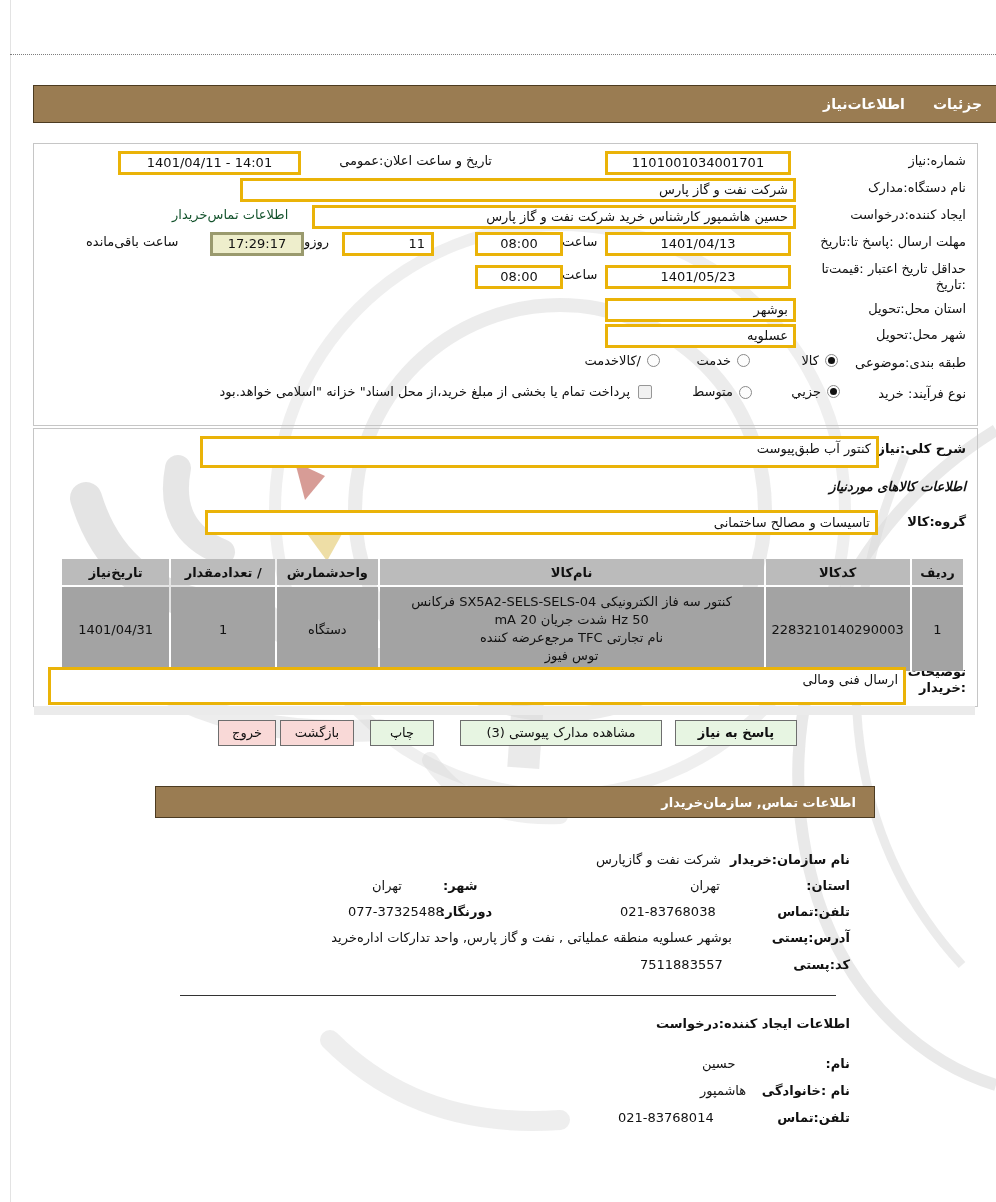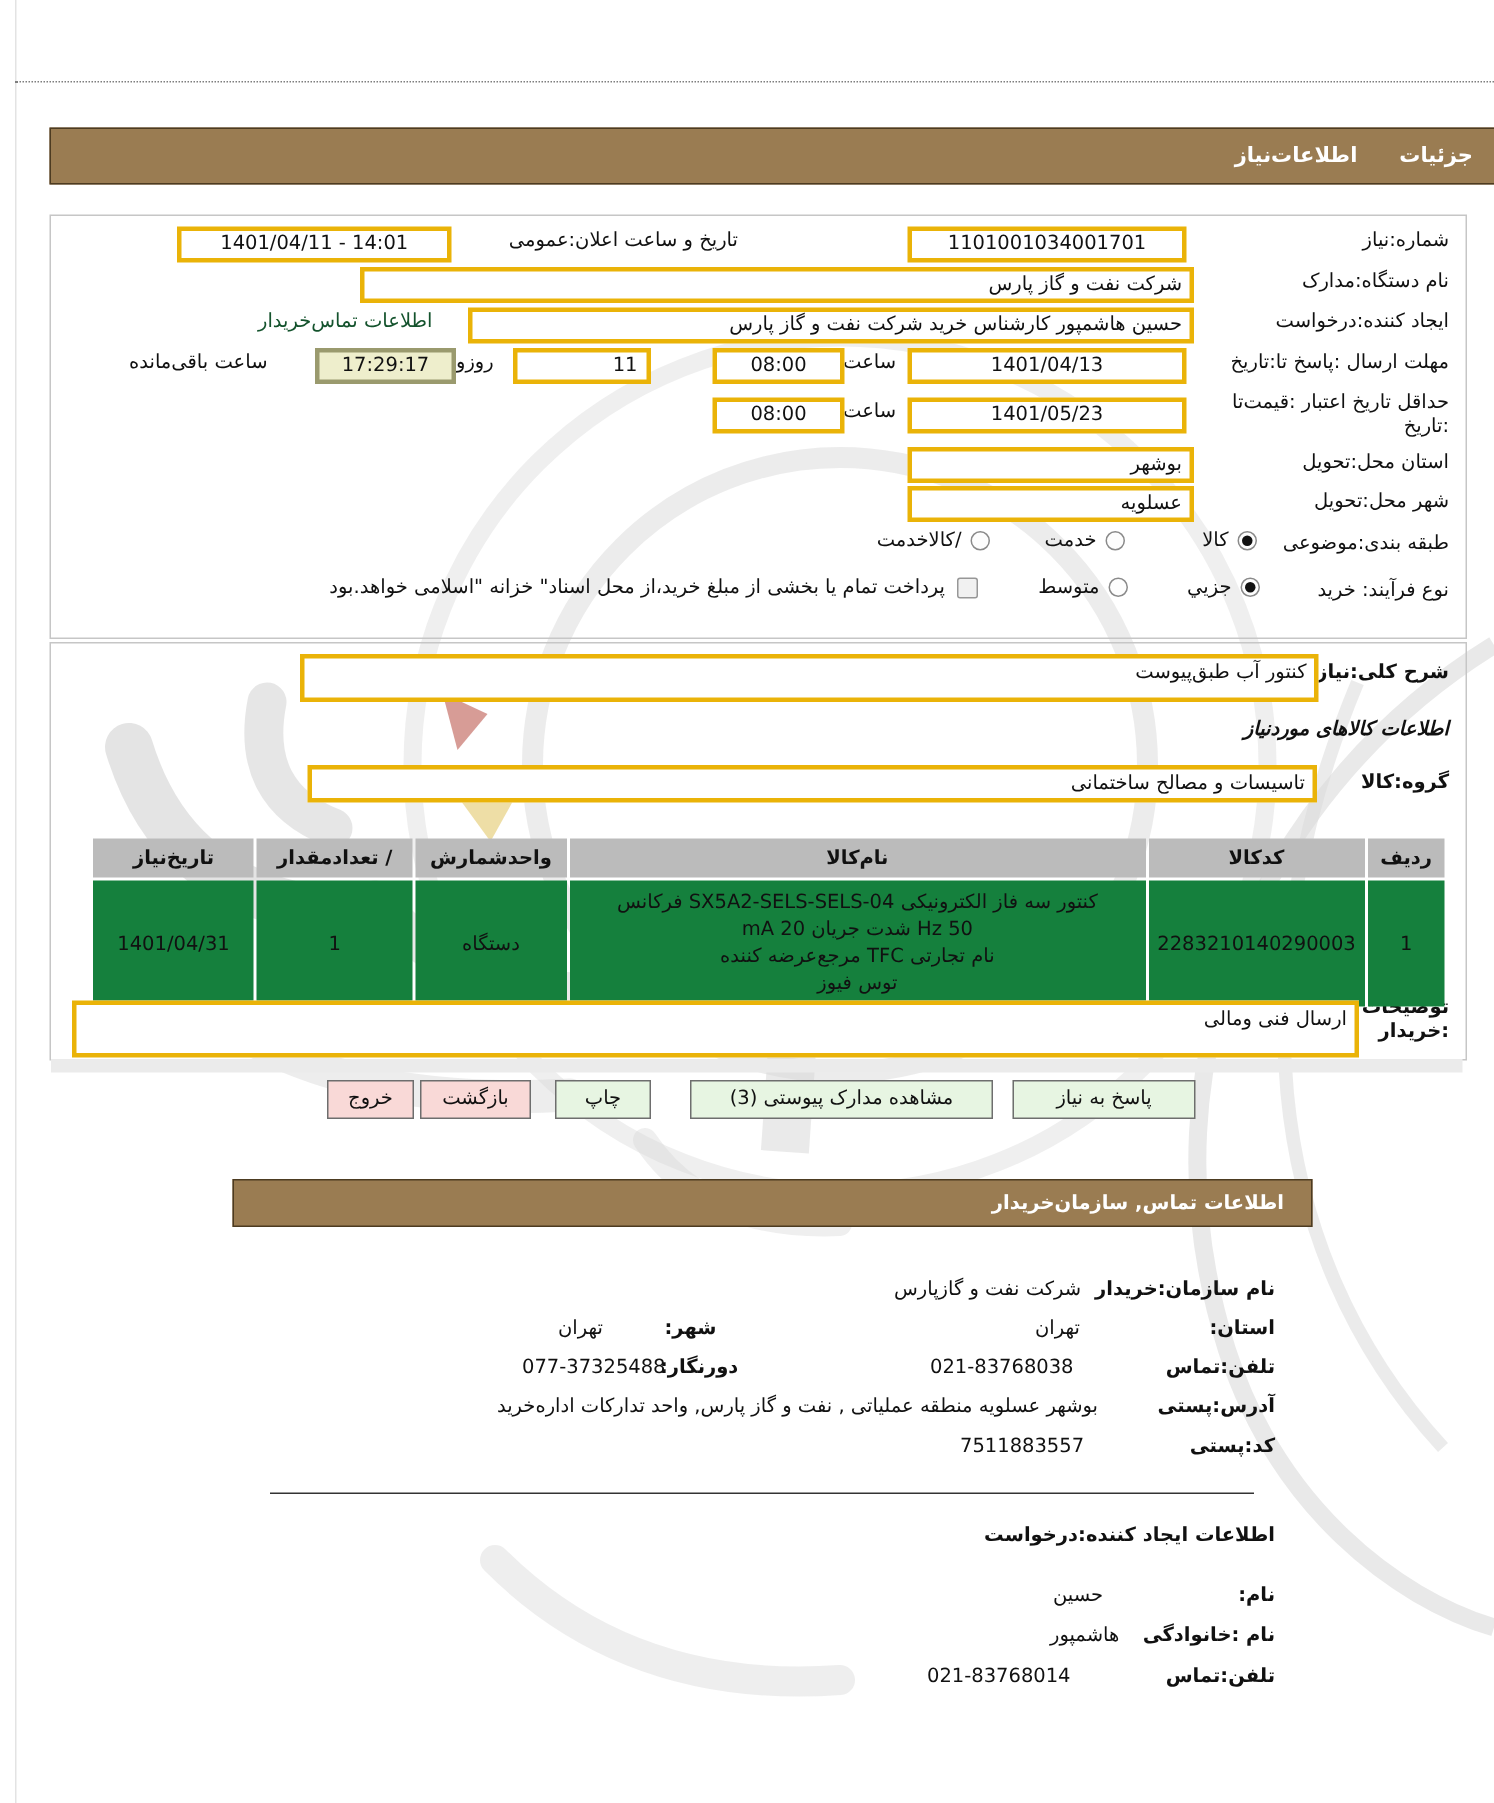--- a/index.html
+++ b/index.html
@@ -23,21 +23,21 @@
   .opt{position:absolute;direction:rtl;display:flex;align-items:center;gap:6px;
        white-space:nowrap;font-size:13px;z-index:2;}
   .radio{display:inline-block;width:11px;height:11px;border:1px solid #8a8a8a;border-radius:50%;
          background:#fdfdfd;position:relative;flex:0 0 auto;}
   .radio.sel::after{content:"";position:absolute;left:2px;top:2px;right:2px;bottom:2px;
          background:#111;border-radius:50%;}
   .cbox{display:inline-block;width:12px;height:12px;border:1px solid #979797;background:#f1f1f1;
         border-radius:2px;flex:0 0 auto;}
   .gtable{position:absolute;border-collapse:separate;border-spacing:2px;font-size:13px;z-index:2;}
   .gtable th{background:#bbbbbb;font-weight:bold;height:26px;padding:0 6px;text-align:center;}
-  .gtable td{background:#15803d;text-align:center;padding:6px 6px;vertical-align:middle;}
+  .gtable td{background:#a3a3a3;text-align:center;padding:6px 6px;vertical-align:middle;}
   .vline{position:absolute;left:10px;top:0;width:1px;height:1202px;background:#e3e3e3;z-index:0;}
   .dotline{position:absolute;left:10px;top:54px;width:986px;border-top:1px dotted #7e7e7e;z-index:0;}
   .sep{position:absolute;border-top:1px solid #333;z-index:2;}
   .strip{position:absolute;background:#ebebeb;z-index:1;}
   .wm{position:absolute;left:0;top:0;z-index:0;pointer-events:none;}
   .cline{line-height:18px;}
 </style>
 </head>
 <body>
 <div id="page">
@@ -116,21 +116,21 @@
 <div class="opt" style="right:336px;top:353px;">
   <span class="radio"></span>
   <span>/کالاخدمت</span>
 </div>
 
 <div class="lbl" style="right:30px;top:386px;">نوع فرآیند: خرید</div>
 <div class="opt" style="right:156px;top:384px;">
   <span class="radio sel"></span>
   <span>جزيي</span>
 </div>
-<div class="opt" style="right:244px;top:384px;">
+<div class="opt" style="right:244px;top:384px;align-items:flex-end;">
   <span class="radio"></span>
   <span>متوسط</span>
 </div>
 <div class="opt" style="right:344px;top:384px;gap:8px;">
   <span class="cbox"></span>
   <span>پرداخت تمام یا بخشی از مبلغ خرید،از محل اسناد" خزانه "اسلامی خواهد.بود</span>
 </div>
 
 <div class="panel" style="left:33px;top:428px;width:943px;height:277px;"></div>
 
@@ -171,21 +171,21 @@
 </table>
 
 <div class="lbl b" style="right:30px;top:664px;text-align:right;line-height:16px;">
   <span style="display:block;">توضیحات</span>
   <span style="display:block;">:خریدار</span>
 </div>
 <div class="ibox rt" style="left:48px;top:667px;width:847px;height:32px;line-height:20px;">ارسال فنی ومالی</div>
 
 <div class="strip" style="left:34px;top:706px;width:941px;height:9px;"></div>
 
-<div class="btn green" style="left:675px;top:720px;width:120px;">پاسخ به نیاز</div>
+<div class="btn green" style="left:675px;top:720px;width:120px;font-weight:bold;">پاسخ به نیاز</div>
 <div class="btn green" style="left:460px;top:720px;width:200px;">مشاهده مدارک پیوستی (3)</div>
 <div class="btn green" style="left:370px;top:720px;width:62px;">چاپ</div>
 <div class="btn pink" style="left:280px;top:720px;width:72px;">بازگشت</div>
 <div class="btn pink" style="left:218px;top:720px;width:56px;">خروج</div>
 
 <div class="bar" style="left:155px;top:786px;width:700px;height:30px;padding-right:18px;font-size:13px;font-weight:bold;">
   <span>اطلاعات  تماس, سازمان‌خریدار</span>
 </div>
 
 <div class="lbl b" style="right:146px;top:852px;">نام سازمان:خریدار</div>

